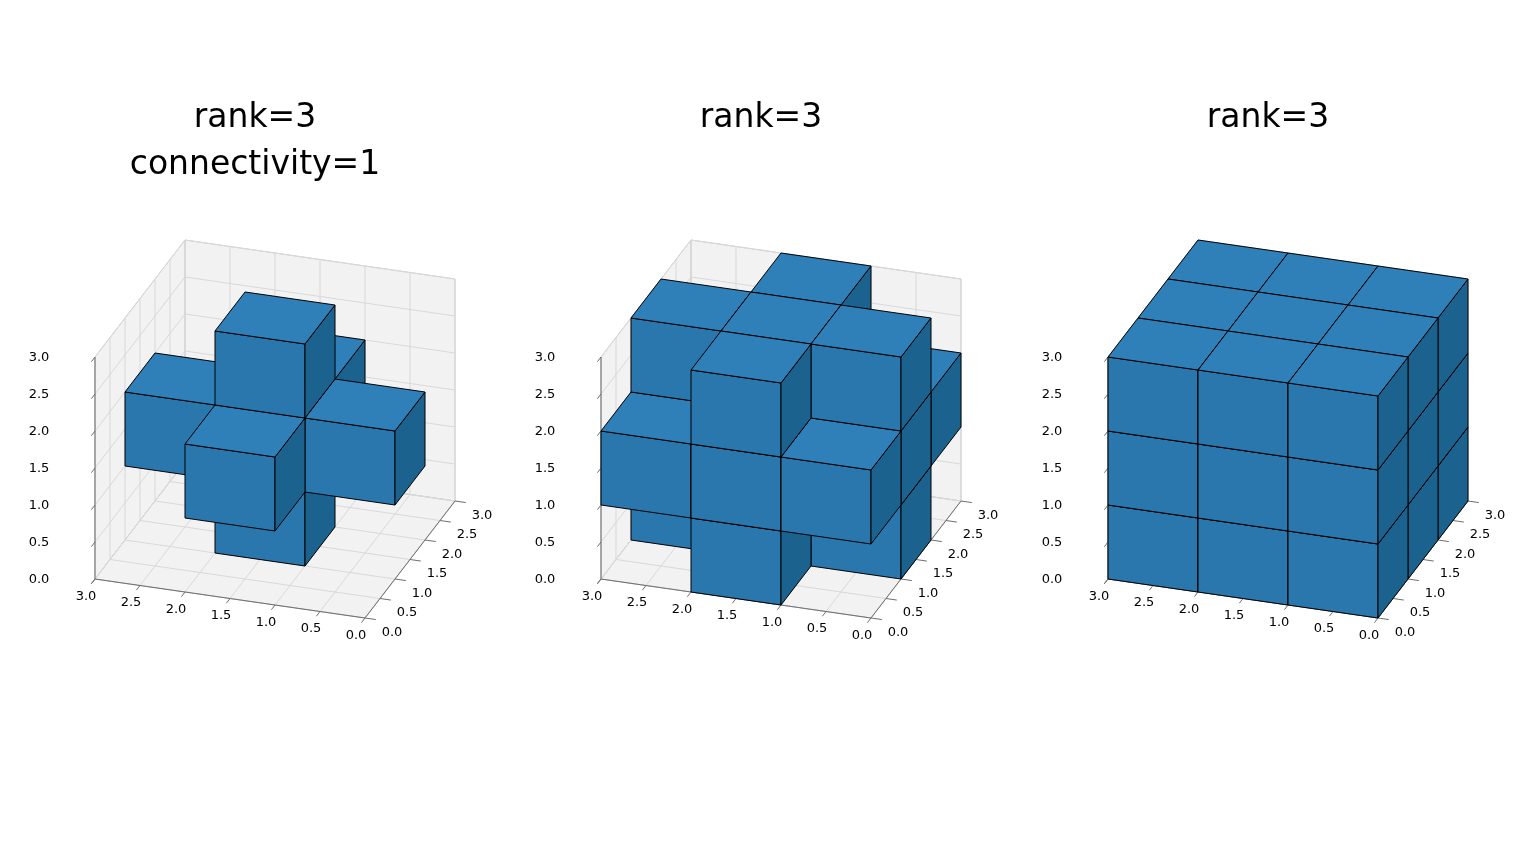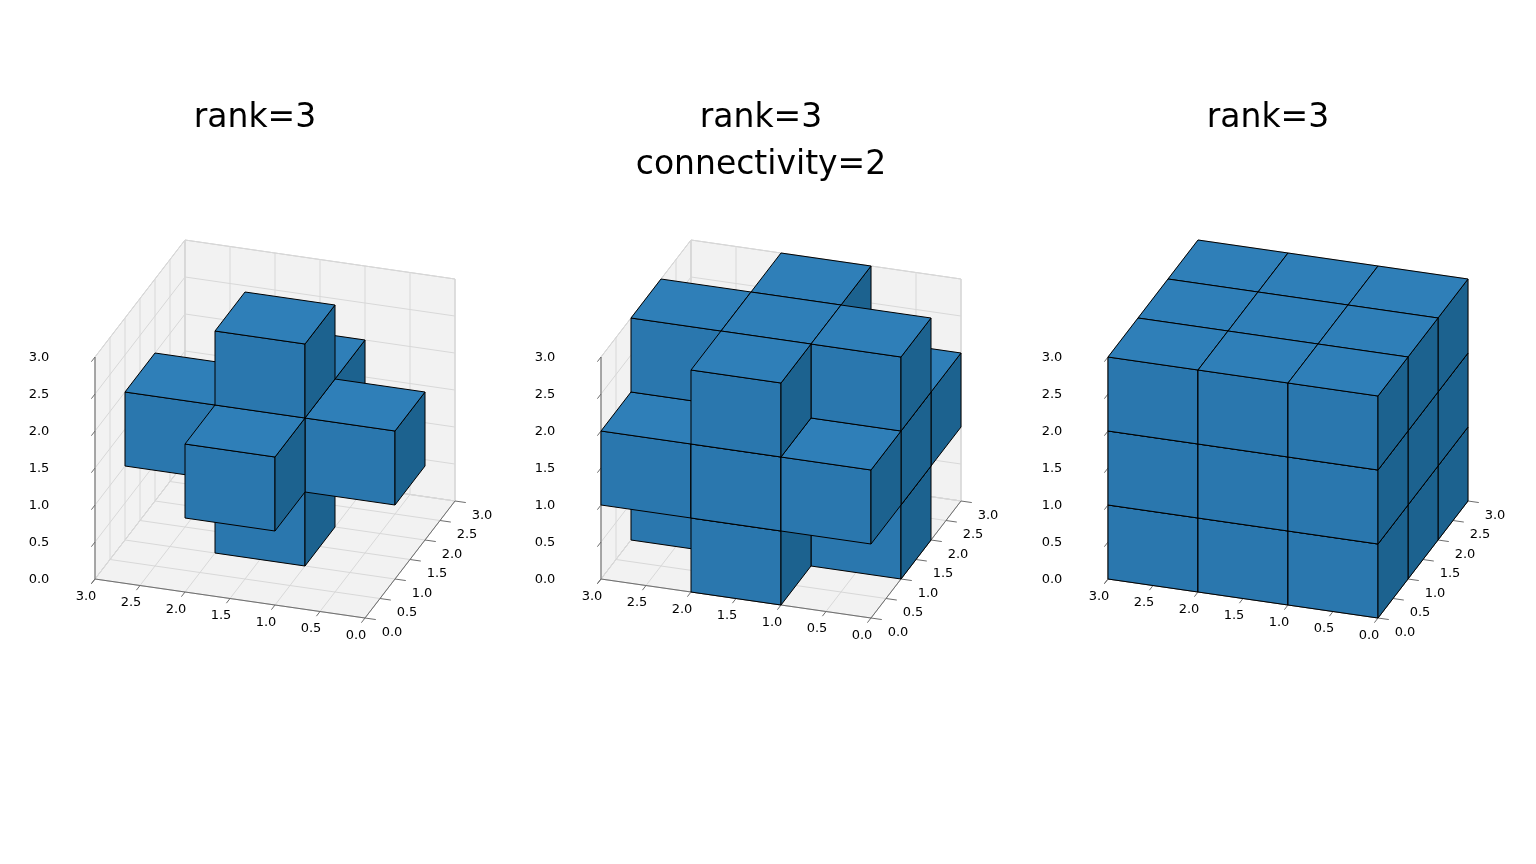--- a/index.html
+++ b/index.html
@@ -43,20 +43,21 @@
   }
 </style>
 </head>
 <body>
 
 <div class="figure">
 
   <div class="subplot" style="left:0px">
     <div class="plot-title">
       <span>rank=3</span>
+      <span>connectivity=1</span>
     </div>
     <svg class="canvas3d" viewBox="0 0 512 864">
         <g>
           <polygon points="95.0,579.0 185.0,462.0 185.0,240.0 95.0,357.0" fill="#f0f0f0" fill-opacity="0.85" stroke="#cccccc" stroke-width="1"></polygon>
           <polygon points="455.0,501.0 185.0,462.0 185.0,240.0 455.0,279.0" fill="#f0f0f0" fill-opacity="0.85" stroke="#cccccc" stroke-width="1"></polygon>
           <polygon points="365.0,618.0 95.0,579.0 185.0,462.0 455.0,501.0" fill="#f0f0f0" fill-opacity="0.85" stroke="#cccccc" stroke-width="1"></polygon>
         </g>
         <g>
           <line x1="95" y1="579" x2="95" y2="357" stroke="#d8d8d8" stroke-width="1"></line>
           <line x1="95" y1="579" x2="185" y2="462" stroke="#d8d8d8" stroke-width="1"></line>
@@ -172,21 +173,20 @@
           <polygon points="305.0,418.0 215.0,405.0 215.0,331.0 305.0,344.0" fill="#2a77ae" stroke="#000000" stroke-width="1" stroke-linejoin="round"></polygon>
           <polygon points="305.0,418.0 335.0,379.0 335.0,305.0 305.0,344.0" fill="#1c628f" stroke="#000000" stroke-width="1" stroke-linejoin="round"></polygon>
           <polygon points="305.0,344.0 215.0,331.0 245.0,292.0 335.0,305.0" fill="#2f7fb8" stroke="#000000" stroke-width="1" stroke-linejoin="round"></polygon>
         </g>
       </svg>
   </div>
 
   <div class="subplot" style="left:506px">
     <div class="plot-title">
       <span>rank=3</span>
-      <span>connectivity=2</span>
     </div>
     <svg class="canvas3d" viewBox="0 0 512 864">
         <g>
           <polygon points="95.0,579.0 185.0,462.0 185.0,240.0 95.0,357.0" fill="#f0f0f0" fill-opacity="0.85" stroke="#cccccc" stroke-width="1"></polygon>
           <polygon points="455.0,501.0 185.0,462.0 185.0,240.0 455.0,279.0" fill="#f0f0f0" fill-opacity="0.85" stroke="#cccccc" stroke-width="1"></polygon>
           <polygon points="365.0,618.0 95.0,579.0 185.0,462.0 455.0,501.0" fill="#f0f0f0" fill-opacity="0.85" stroke="#cccccc" stroke-width="1"></polygon>
         </g>
         <g>
           <line x1="95" y1="579" x2="95" y2="357" stroke="#d8d8d8" stroke-width="1"></line>
           <line x1="95" y1="579" x2="185" y2="462" stroke="#d8d8d8" stroke-width="1"></line>

